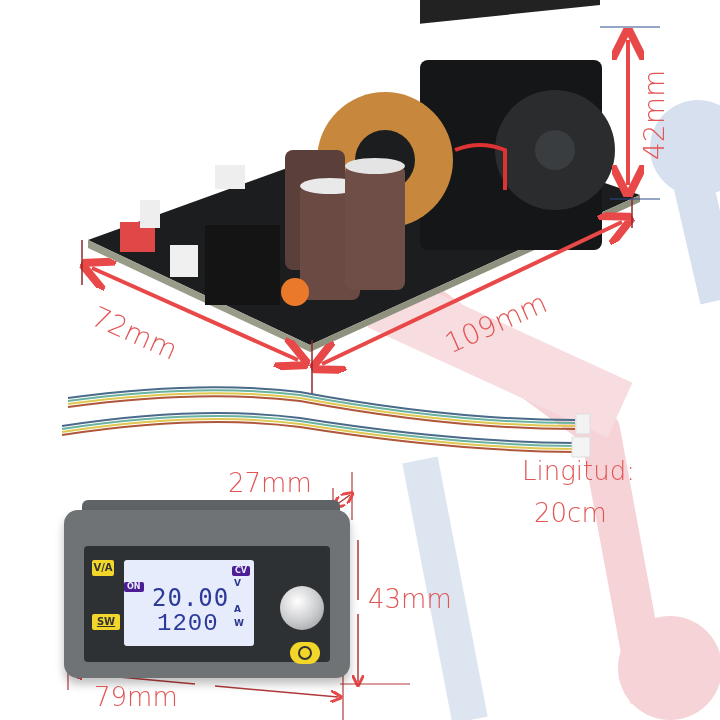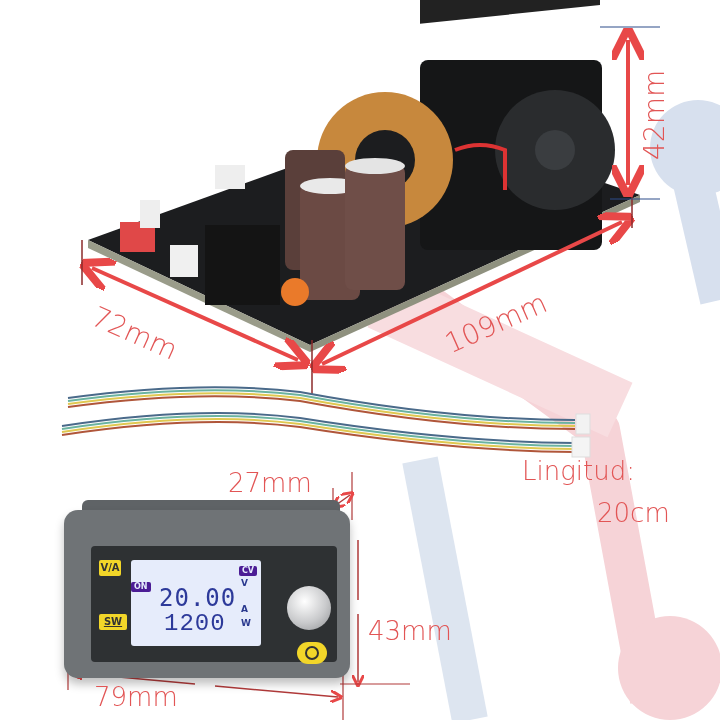--- a/index.html
+++ b/index.html
@@ -7,21 +7,21 @@
          font-family:"DejaVu Sans", sans-serif; }
   .abs { position:absolute; }
   .dim-label { position:absolute; color:#e25555; font-family:"DejaVu Sans", sans-serif; font-weight:300; white-space:nowrap; }
   svg { position:absolute; left:0; top:0; }
 
   
   #lcd-module { left:64px; top:500px; width:290px; height:178px; }
   .lcd-bezel { position:absolute; left:0; top:10px; width:286px; height:168px; background:#6f7376; border-radius:14px;
                box-shadow: 0 6px 10px rgba(0,0,0,0.25); }
   .lcd-top { position:absolute; left:18px; top:0; width:258px; height:18px; background:#5f6366; border-radius:6px 6px 0 0; }
-  .lcd-face { position:absolute; left:20px; top:36px; width:246px; height:116px; background:#2e3133; border-radius:4px;margin-left:7px; }
+  .lcd-face { position:absolute; left:20px; top:36px; width:246px; height:116px; background:#2e3133; border-radius:4px; }
   .lcd-screen { position:absolute; left:40px; top:14px; width:130px; height:86px; background:#e6ecfb; border-radius:3px; }
   .seg { position:absolute; font-family:"DejaVu Sans Mono", monospace; color:#2d3a9a; font-weight:400; letter-spacing:1px; }
   .tag { position:absolute; background:#4c1d95; color:#e6ecfb; font-size:8px; font-weight:bold; padding:0 3px; border-radius:2px; line-height:10px; }
   .unit { position:absolute; color:#2b3a8f; font-size:9px; font-weight:bold; }
   .ybtn { position:absolute; background:#f2d629; color:#333; font-size:10px; font-weight:bold; text-align:center; border-radius:2px; }
   .knob { position:absolute; left:196px; top:40px; width:44px; height:44px; border-radius:50%;
           background: radial-gradient(circle at 40% 35%, #ffffff, #c9cacc 55%, #8e9093); }
   .power-btn { position:absolute; left:206px; top:96px; width:30px; height:22px; border-radius:11px; background:#f2d629; }
   .power-btn::after { content:""; position:absolute; left:8px; top:4px; width:10px; height:10px; border:2px solid #333; border-radius:50%; }
 </style>
@@ -142,16 +142,16 @@
       <div class="knob"></div>
       <div class="power-btn"></div>
     </div>
   </div>
 </div>
 
 <div class="dim-label" style="left:100px; top:300px; font-size:28px; transform:rotate(24deg); transform-origin:left top;">72mm</div>
 <div class="dim-label" style="left:440px; top:330px; font-size:28px; transform:rotate(-24deg); transform-origin:left top;">109mm</div>
 <div class="dim-label" style="left:638px; top:160px; font-size:28px; transform:rotate(-90deg); transform-origin:left top;">42mm</div>
 <div class="dim-label" style="left:522px; top:456px; font-size:26px;text-align:right;">Lingitud:</div>
-<div class="dim-label" style="left:597px; top:498px; font-size:26px;">20cm</div>
+<div class="dim-label" style="left:534px; top:498px; font-size:26px;">20cm</div>
 <div class="dim-label" style="left:228px; top:468px; font-size:26px;">27mm</div>
-<div class="dim-label" style="left:368px; top:584px; font-size:26px;margin-top:32px;">43mm</div>
+<div class="dim-label" style="left:368px; top:584px; font-size:26px;">43mm</div>
 <div class="dim-label" style="left:94px; top:682px; font-size:26px;">79mm</div>
 
 </body></html>

